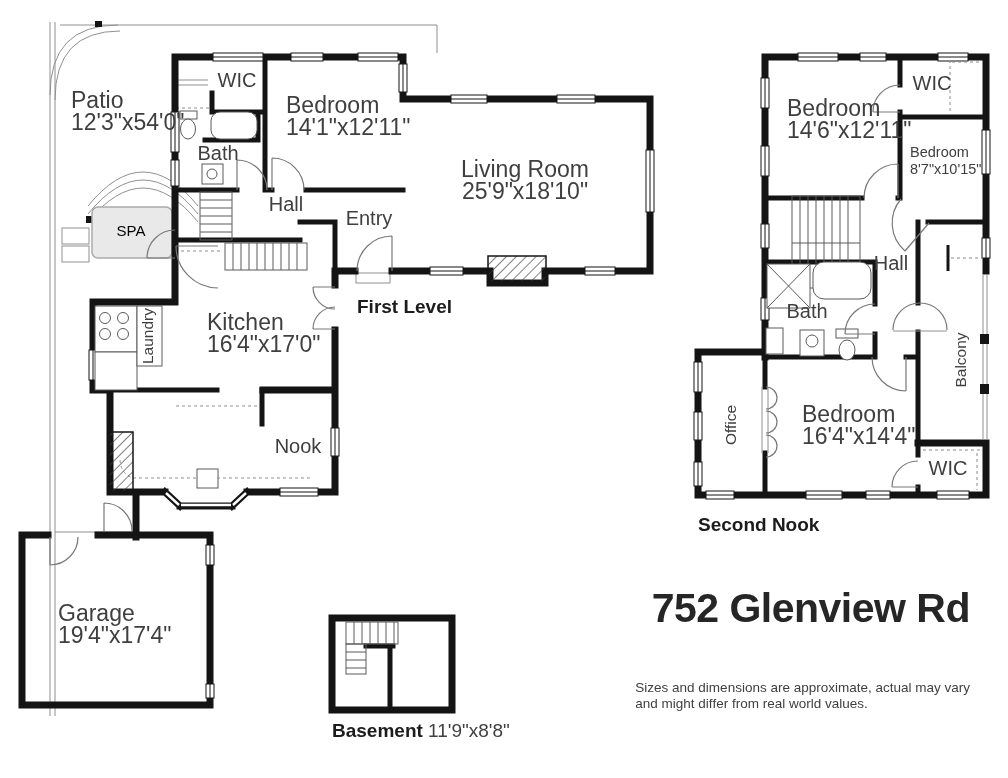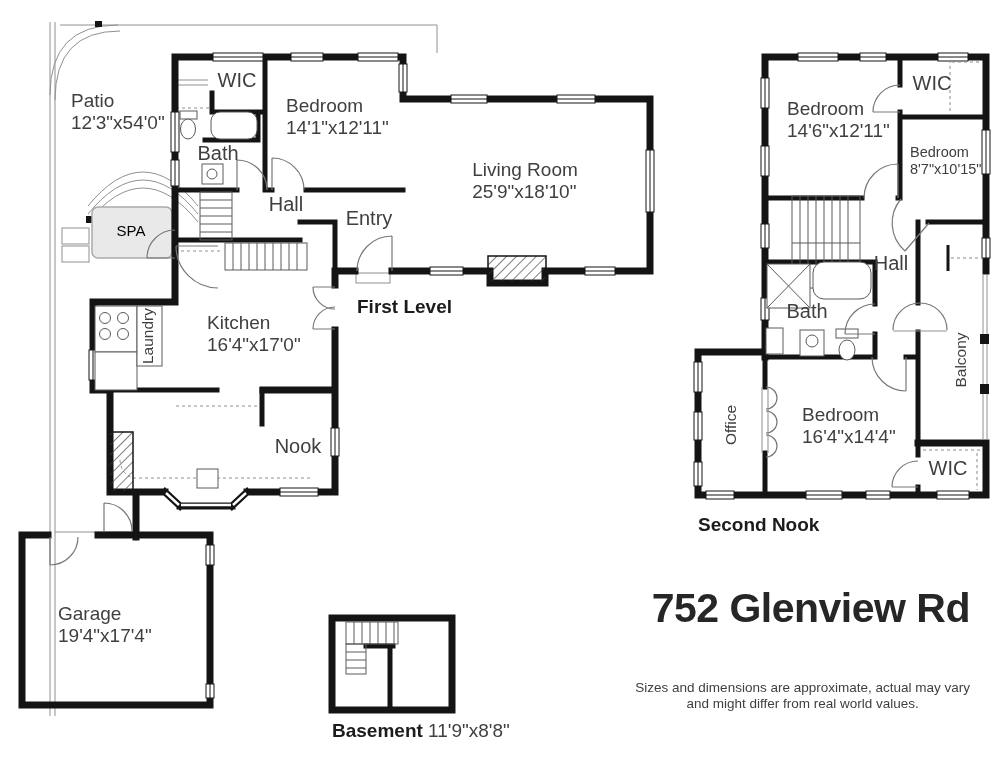--- a/index.html
+++ b/index.html
@@ -1,31 +1,31 @@
 <!DOCTYPE html>
 <html><head>
 <meta charset="utf-8">
 <style>
   html,body{margin:0;padding:0;background:#fff;}
   #stage{position:relative;width:1008px;height:778px;background:#ffffff;overflow:hidden;
          font-family:"Liberation Sans",sans-serif;}
   #plan-svg{position:absolute;left:0;top:0;}
-  .label{position:absolute;color:#3f3f3f;font-size:19px;line-height:21.5px;white-space:nowrap;}
+  .label{position:absolute;color:#3f3f3f;font-size:23px;line-height:21.5px;white-space:nowrap;}
   .label .line{display:block;}
   .c{transform:translate(-50%,-50%);}
   .v{transform:translate(-50%,-50%) rotate(-90deg);font-size:15.5px;}
   .md{font-size:20px;}
   .sm{font-size:14.5px;line-height:16.5px;}
   .spa-txt{font-size:15px;color:#000000;}
   .lvl{font-weight:bold;color:#1c1c1c;font-size:19px;margin-top:6px;}
   .bsmt{color:#3f3f3f;font-size:19px;}
   .bsmt .b{font-weight:bold;color:#1c1c1c;}
   .title{position:absolute;right:38px;top:588px;text-align:center;font-weight:bold;
          font-size:41px;line-height:40px;color:#262626;letter-spacing:-0.5px;}
-  .disclaimer{position:absolute;right:38px;top:680px;text-align:center;
+  .disclaimer{position:absolute;right:38px;top:680px;text-align:left;
          font-size:13.5px;line-height:16px;color:#3f3f3f;}
 </style>
 </head>
 <body>
 
 <div id="stage">
 
 <svg id="plan-svg" width="1008" height="778" viewBox="0 0 1008 778">
   <defs>
     <pattern id="hatch" width="7" height="7" patternTransform="rotate(45)" patternUnits="userSpaceOnUse">
@@ -305,21 +305,21 @@
   </div>
   <div class="label spa-txt c" style="left:131px;top:231px">SPA</div>
   <div class="label md c" style="left:237px;top:81px">WIC</div>
   <div class="label" style="left:286px;top:95px">
     <span class="line">Bedroom</span>
     <span class="line">14'1"x12'11"</span>
   </div>
   <div class="label md c" style="left:218px;top:154px">Bath</div>
   <div class="label md c" style="left:286px;top:205px">Hall</div>
   <div class="label md c" style="left:369px;top:219px">Entry</div>
-  <div class="label c" style="left:525px;top:180px;text-align:left">
+  <div class="label c" style="left:525px;top:180px;text-align:center">
     <span class="line">Living Room</span>
     <span class="line">25'9"x18'10"</span>
   </div>
   <div class="label lvl" style="left:357px;top:290px">First Level</div>
   <div class="label" style="left:207px;top:312px">
     <span class="line">Kitchen</span>
     <span class="line">16'4"x17'0"</span>
   </div>
   <div class="label v" style="left:148px;top:336px">Laundry</div>
   <div class="label md c" style="left:298px;top:447px">Nook</div>

